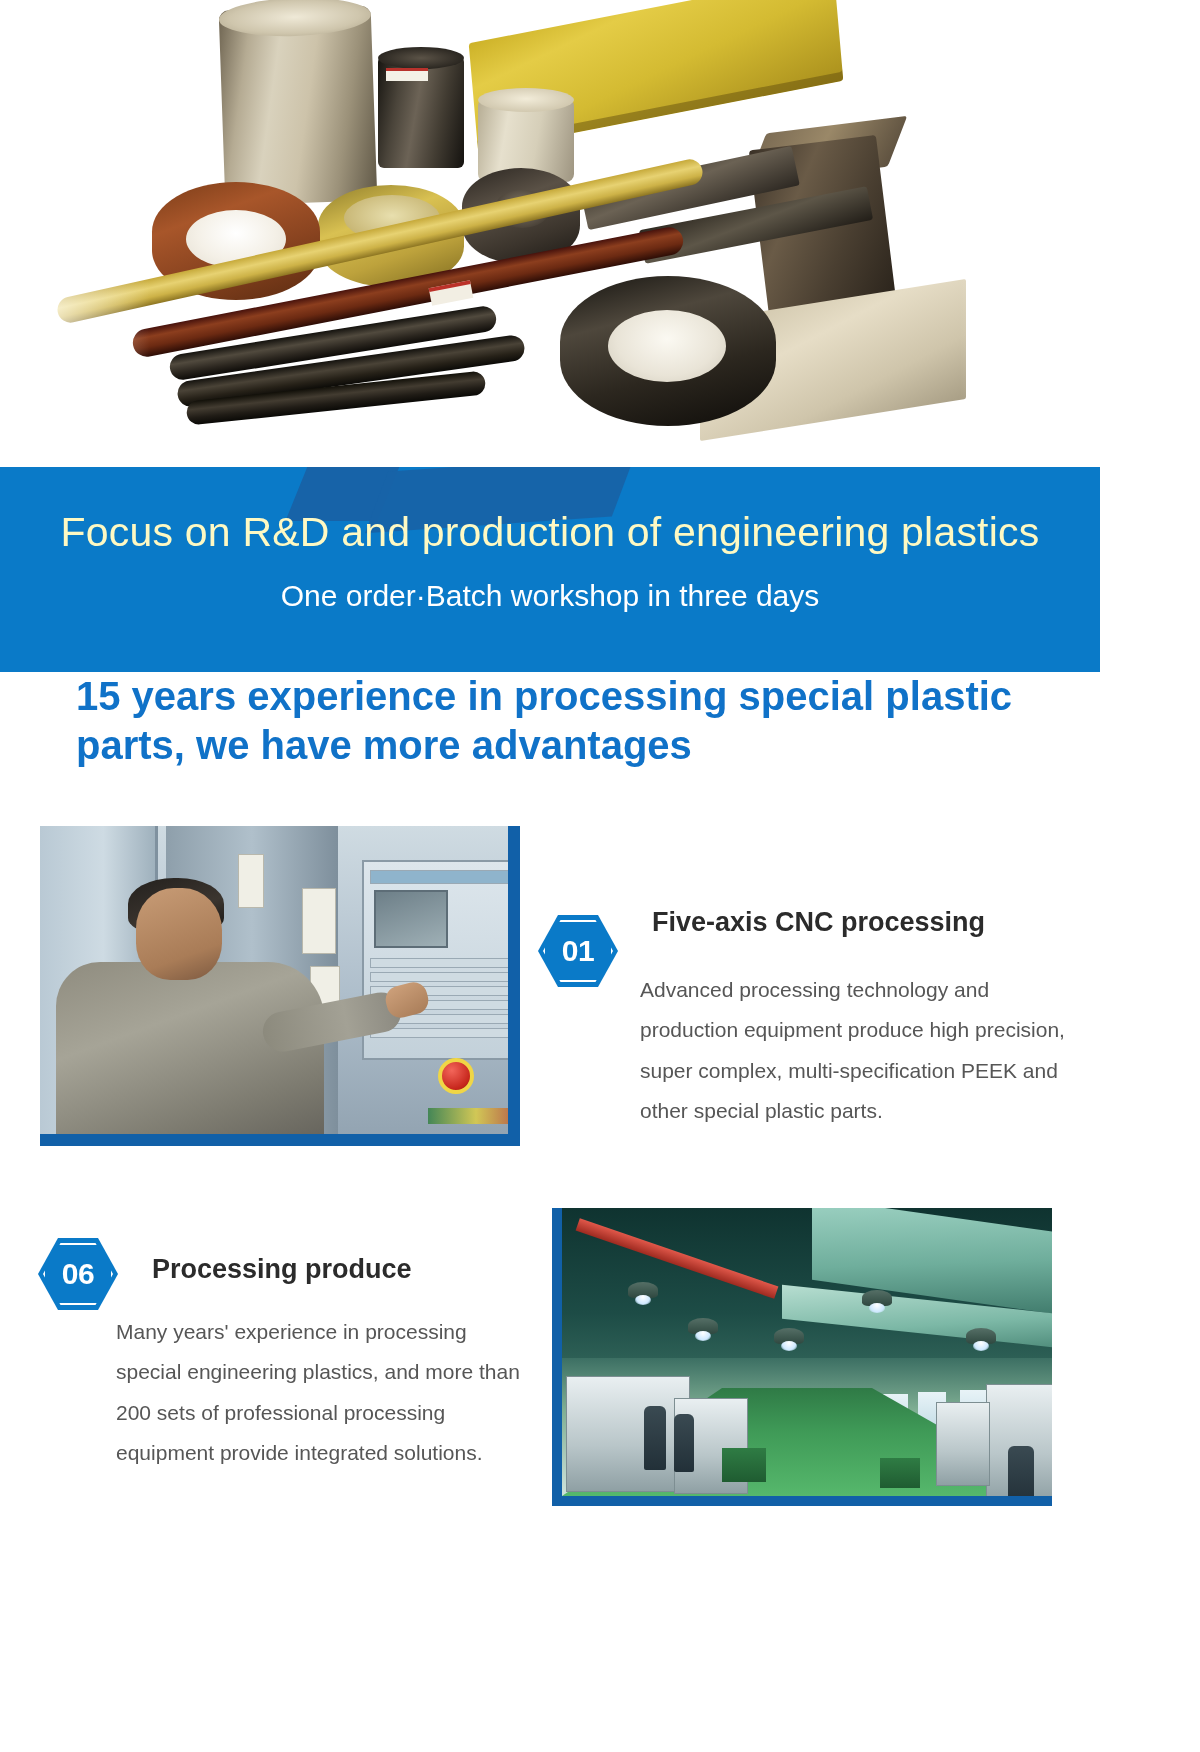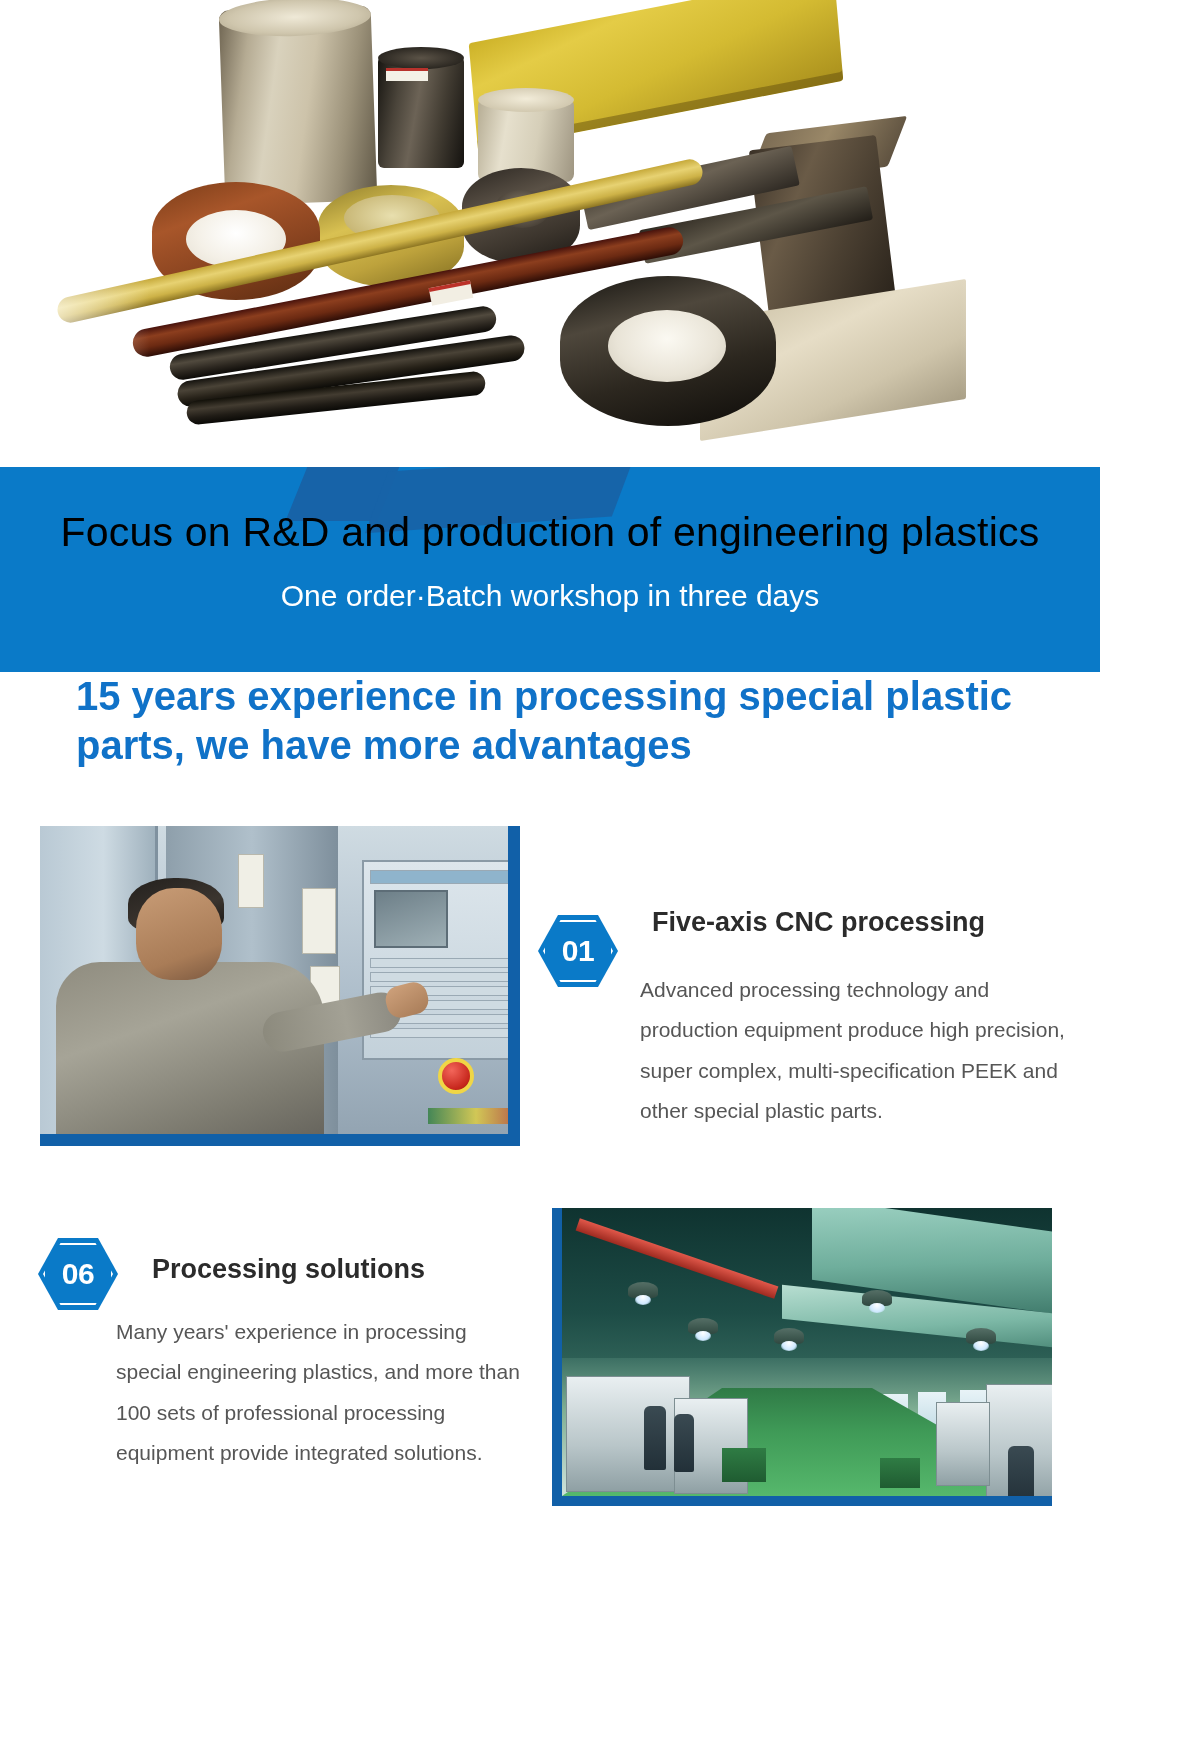--- a/index.html
+++ b/index.html
@@ -173,21 +173,21 @@
     position:absolute; left:300px; top:-18px; width:92px; height:72px;
     background:#1763a8; transform:skewX(-22deg);
   }
   .banner-shape-b{
     position:absolute; left:380px; top:-4px; width:240px; height:62px;
     background:#1763a8; transform:skewX(-24deg) rotate(-4deg);
     opacity:.95;
   }
   .banner-line1{
     position:absolute; left:0; top:42px; width:1100px; text-align:center;
-    color:#000000; font-size:41px; font-weight:400; letter-spacing:.2px;
+    color:#fef9c3; font-size:41px; font-weight:400; letter-spacing:.2px;
   }
   .banner-line2{
     position:absolute; left:0; top:112px; width:1100px; text-align:center;
     color:#ffffff; font-size:30px; font-weight:400;
   }
 
   
   .head {
     position:absolute; left:76px; top:672px; width:980px;
     color:#1072c8; font-size:40px; font-weight:bold; line-height:1.22;
@@ -439,22 +439,22 @@
 <div class="sec1-title">Five-axis CNC processing</div>
 <div class="sec1-body">Advanced processing technology and production equipment produce high precision, super complex, multi-specification PEEK and other special plastic parts.</div>
 
 <div class="badge02">
   <div class="hexwrap">
     <div class="hex"></div>
     <div class="hex-inner"></div>
     <div class="hex-num">06</div>
   </div>
 </div>
-<div class="sec2-title">Processing solutions</div>
-<div class="sec2-body">Many years' experience in processing special engineering plastics, and more than 100 sets of professional processing equipment provide integrated solutions.</div>
+<div class="sec2-title">Processing produce</div>
+<div class="sec2-body">Many years' experience in processing special engineering plastics, and more than 200 sets of professional processing equipment provide integrated solutions.</div>
 
 <div class="sec2-photo">
   <div class="ws-bg"></div>
   <div class="ws-ceiling"></div>
   <div class="ws-duct"></div>
   <div class="ws-duct2"></div>
   <div class="ws-pipe-red"></div>
   <div class="ws-lamp" style="left:66px;  top:74px;"></div>
   <div class="ws-lamp" style="left:126px; top:110px;"></div>
   <div class="ws-lamp" style="left:212px; top:120px;"></div>

